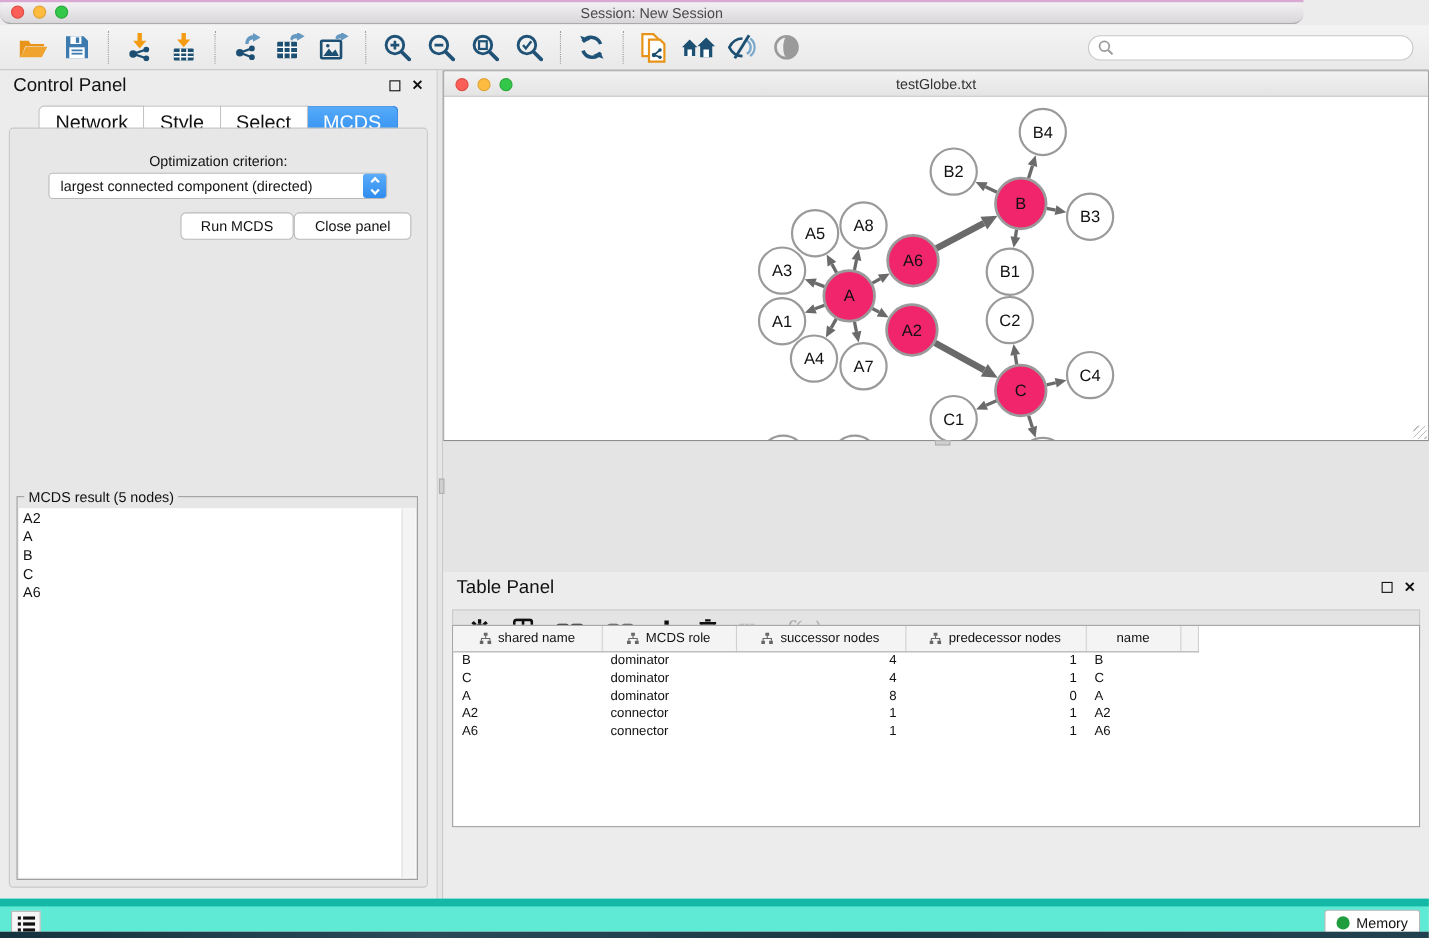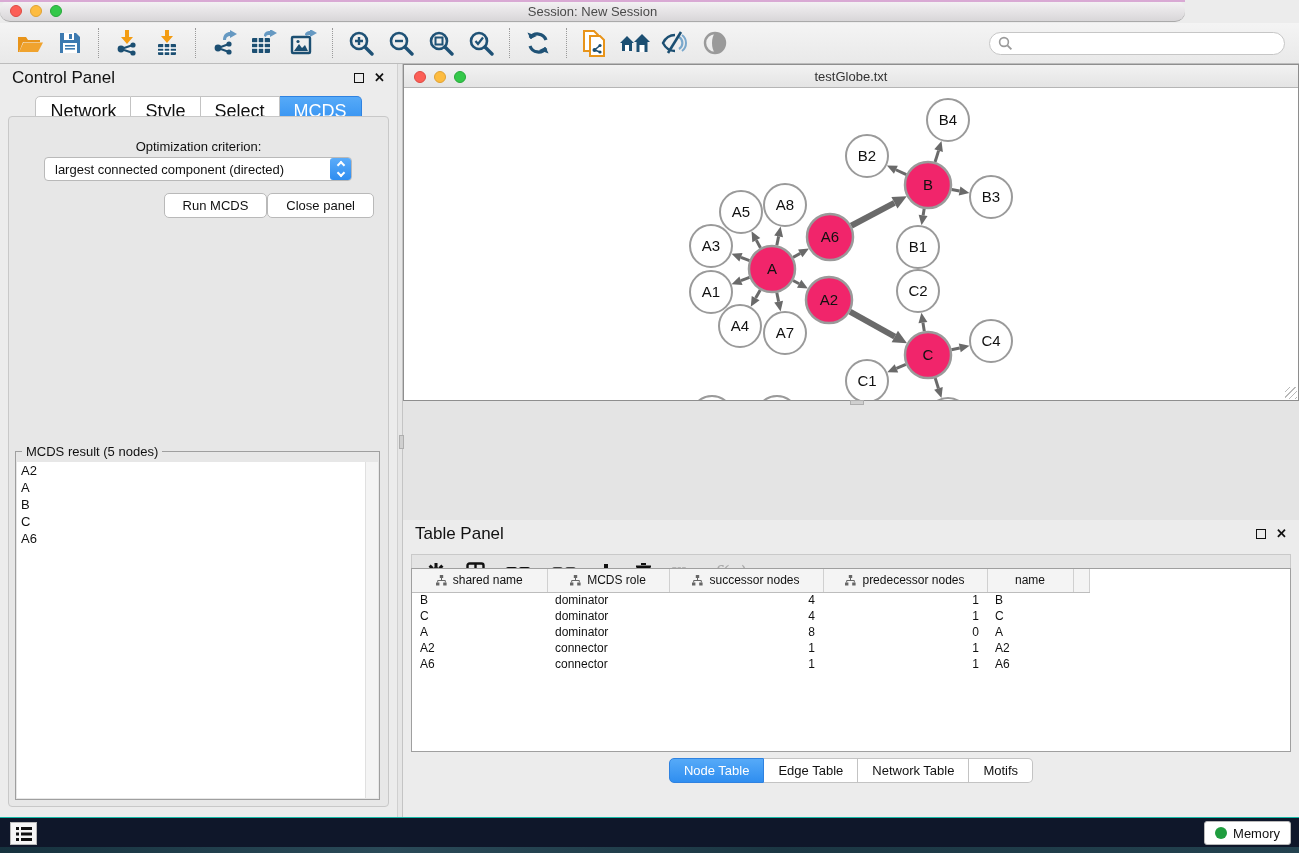--- a/index.html
+++ b/index.html
@@ -109,21 +109,21 @@
 
   .tp-tabs { position:absolute; left:0; right:0; bottom:34px; display:flex; justify-content:center; }
   .tp-tab { font-size:13px; padding:4px 14px; background:#fff; border:1px solid #c3c3c3;
     border-left:none; color:#111; }
   .tp-tab:first-child { border-left:1px solid #c3c3c3; border-radius:5px 0 0 5px; }
   .tp-tab:last-child { border-radius:0 5px 5px 0; }
   .tp-tab.active { background:linear-gradient(#56aaf8,#2f8ef0); border-color:#2f82e0; color:#fff; }
 
   
   .statusbar { position:absolute; left:0; top:817px; width:1299px; height:30px;
-    background:#0f172a; border-top:1px solid #14b8a6; }
+    background:#5eead4; border-top:7px solid #14b8a6; }
   .list-btn { position:absolute; left:10px; top:4px; width:27px; height:23px; background:#f6f6f6;
     border:1px solid #b9b9b9; display:flex; align-items:center; justify-content:center; }
   .memory-btn { position:absolute; right:8px; top:3px; height:24px; background:#fff;
     border:1px solid #b9b9b9; border-radius:3px; display:flex; align-items:center; gap:6px;
     padding:0 10px; font-size:13px; color:#111; }
   .mem-dot { width:12px; height:12px; border-radius:50%; background:#1f9d3e; }
   .desktop-strip { position:absolute; left:0; top:847px; width:1299px; height:6px;
     background:linear-gradient(90deg,#16323e,#2a4a58 30%,#1b3743 60%,#23424f); }
 </style>
 </head>
@@ -677,26 +677,20 @@
                 <td class="">A6</td>
                 <td class="">connector</td>
                 <td class="num">1</td>
                 <td class="num">1</td>
                 <td class="">A6</td>
                 <td></td>
               </tr>
             </tbody>
         </table>
       </div>
-      <div class="tp-tabs" id="tp-tabs">
-          <div class="tp-tab active">Node Table</div>
-          <div class="tp-tab">Edge Table</div>
-          <div class="tp-tab">Network Table</div>
-          <div class="tp-tab">Motifs</div>
-        </div>
     </div>
   </div>
 
   <div class="statusbar">
     <div class="list-btn">
       <svg width="16" height="14" viewBox="0 0 16 14">
           <g fill="#111">
             <rect x="0" y="0" width="3" height="3"></rect>
             <rect x="5" y="0" width="11" height="3"></rect>
             <rect x="0" y="5.5" width="3" height="3"></rect>

